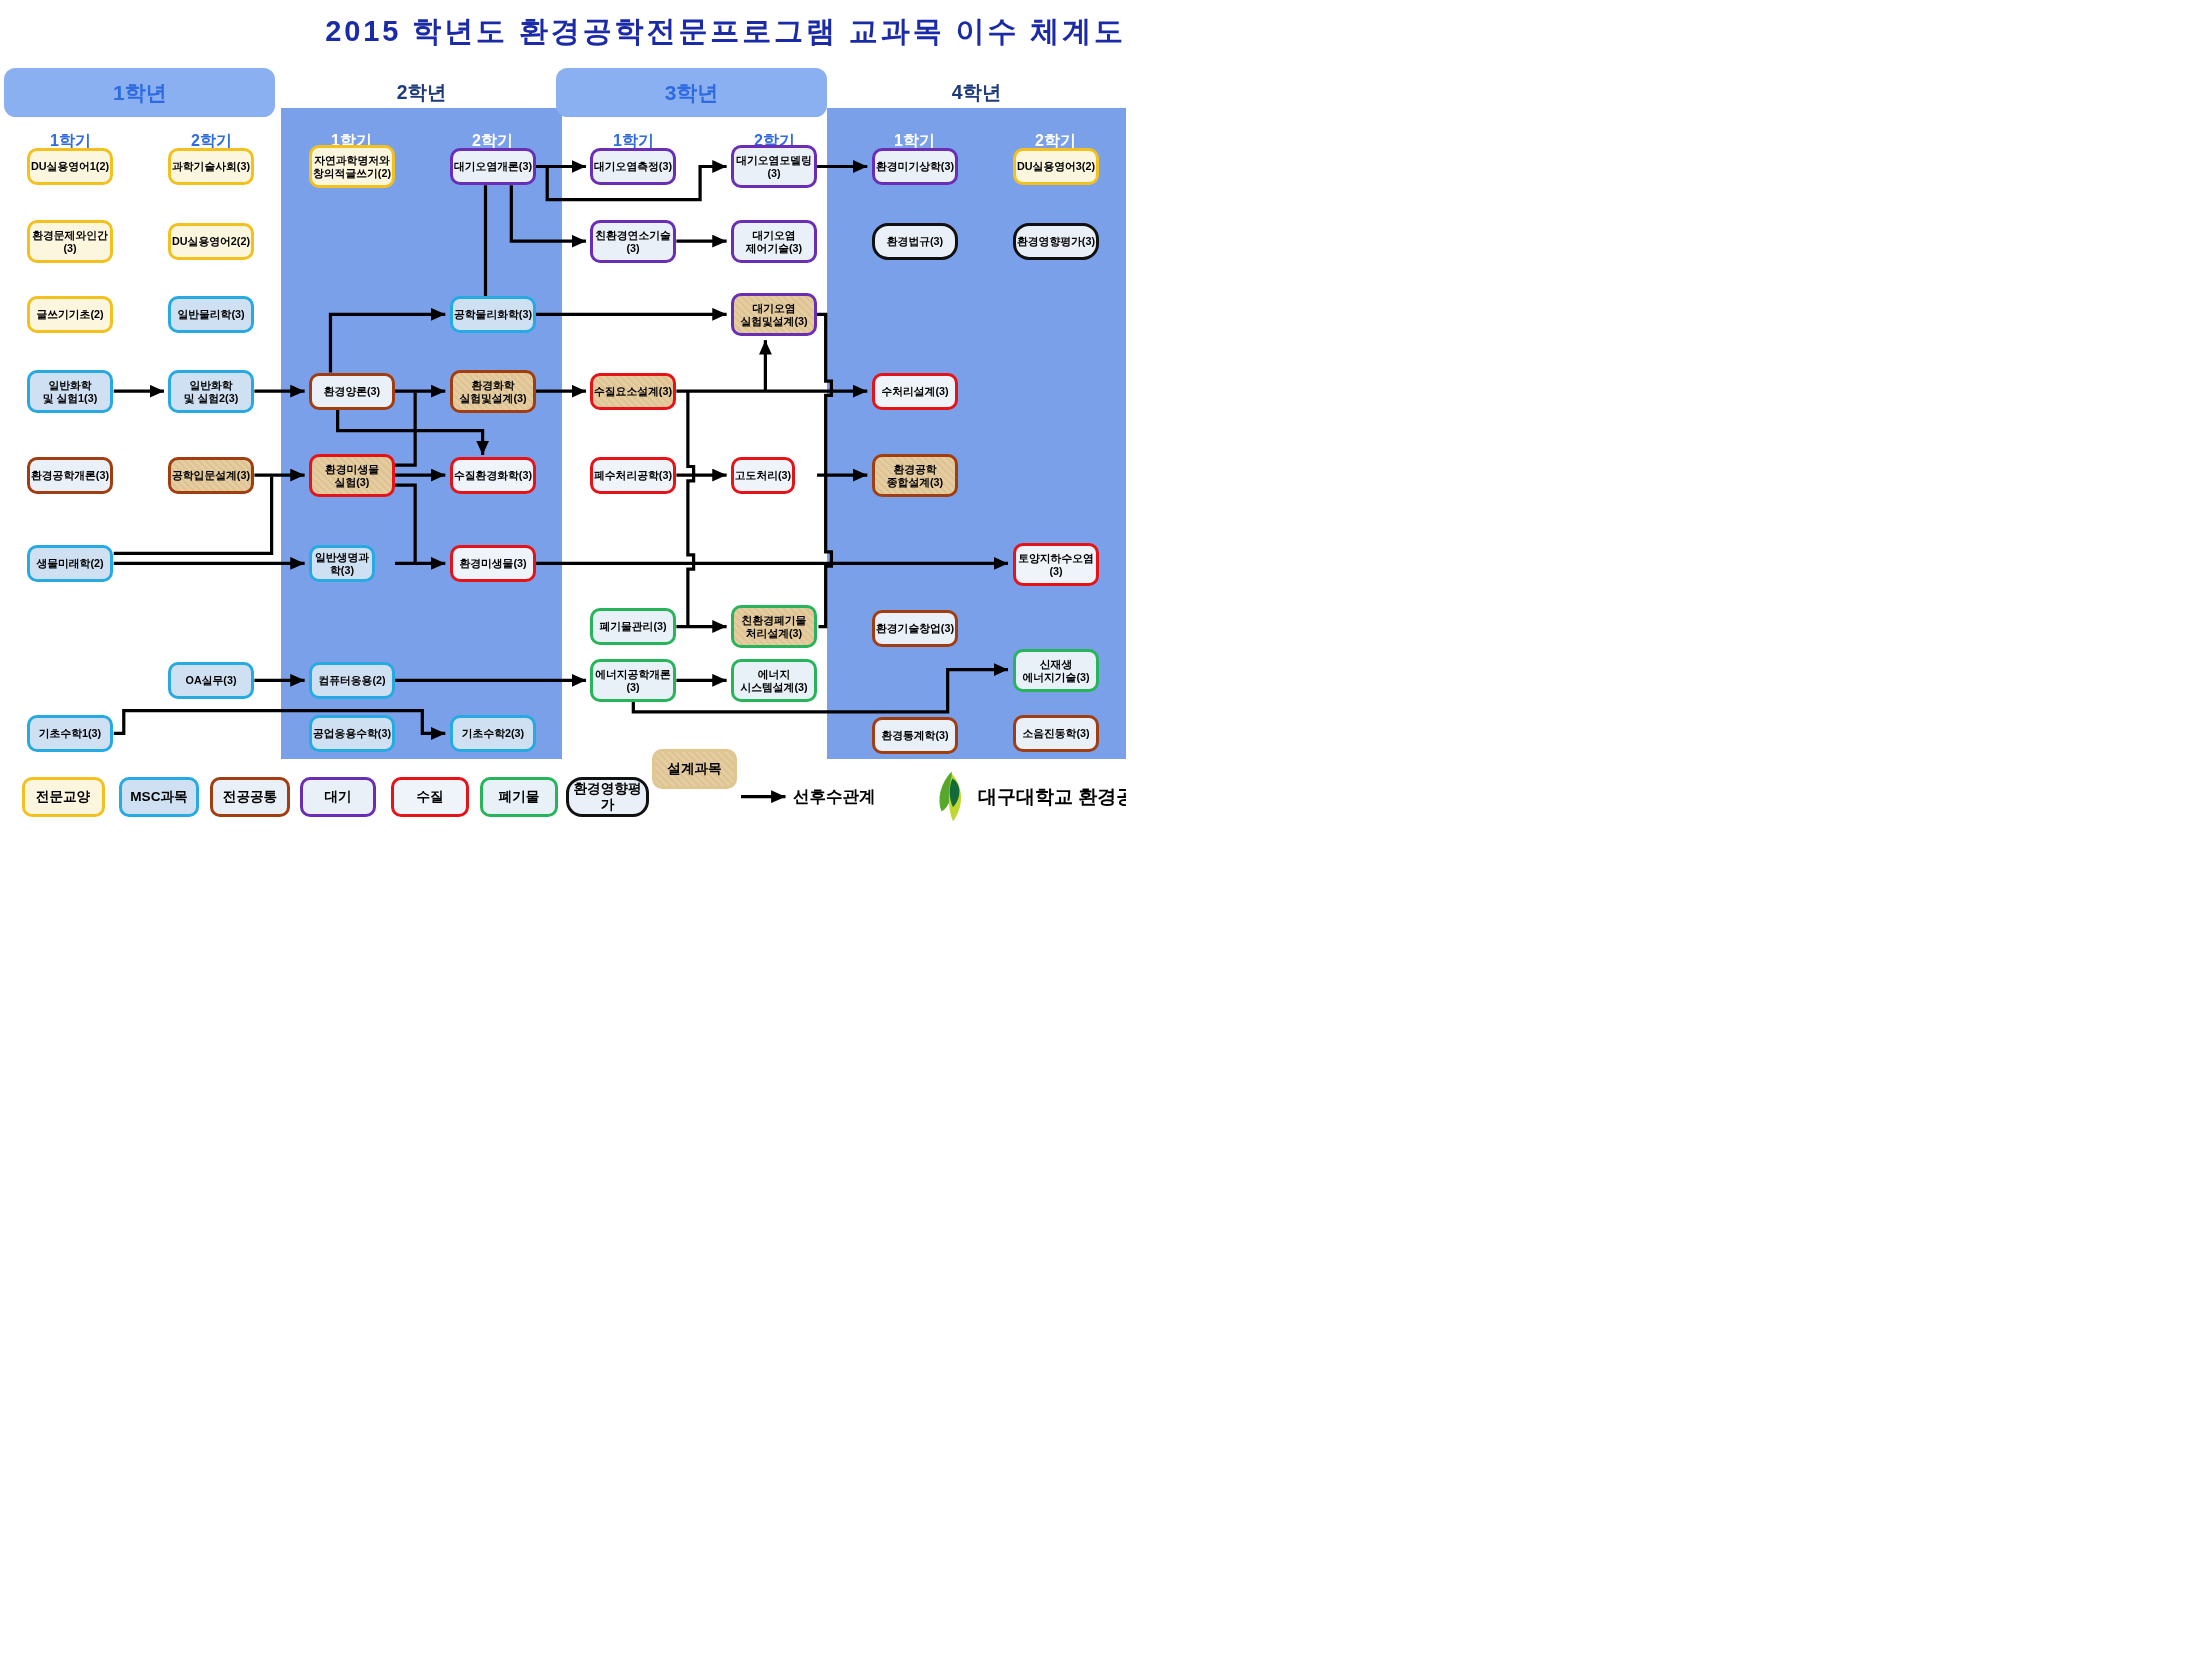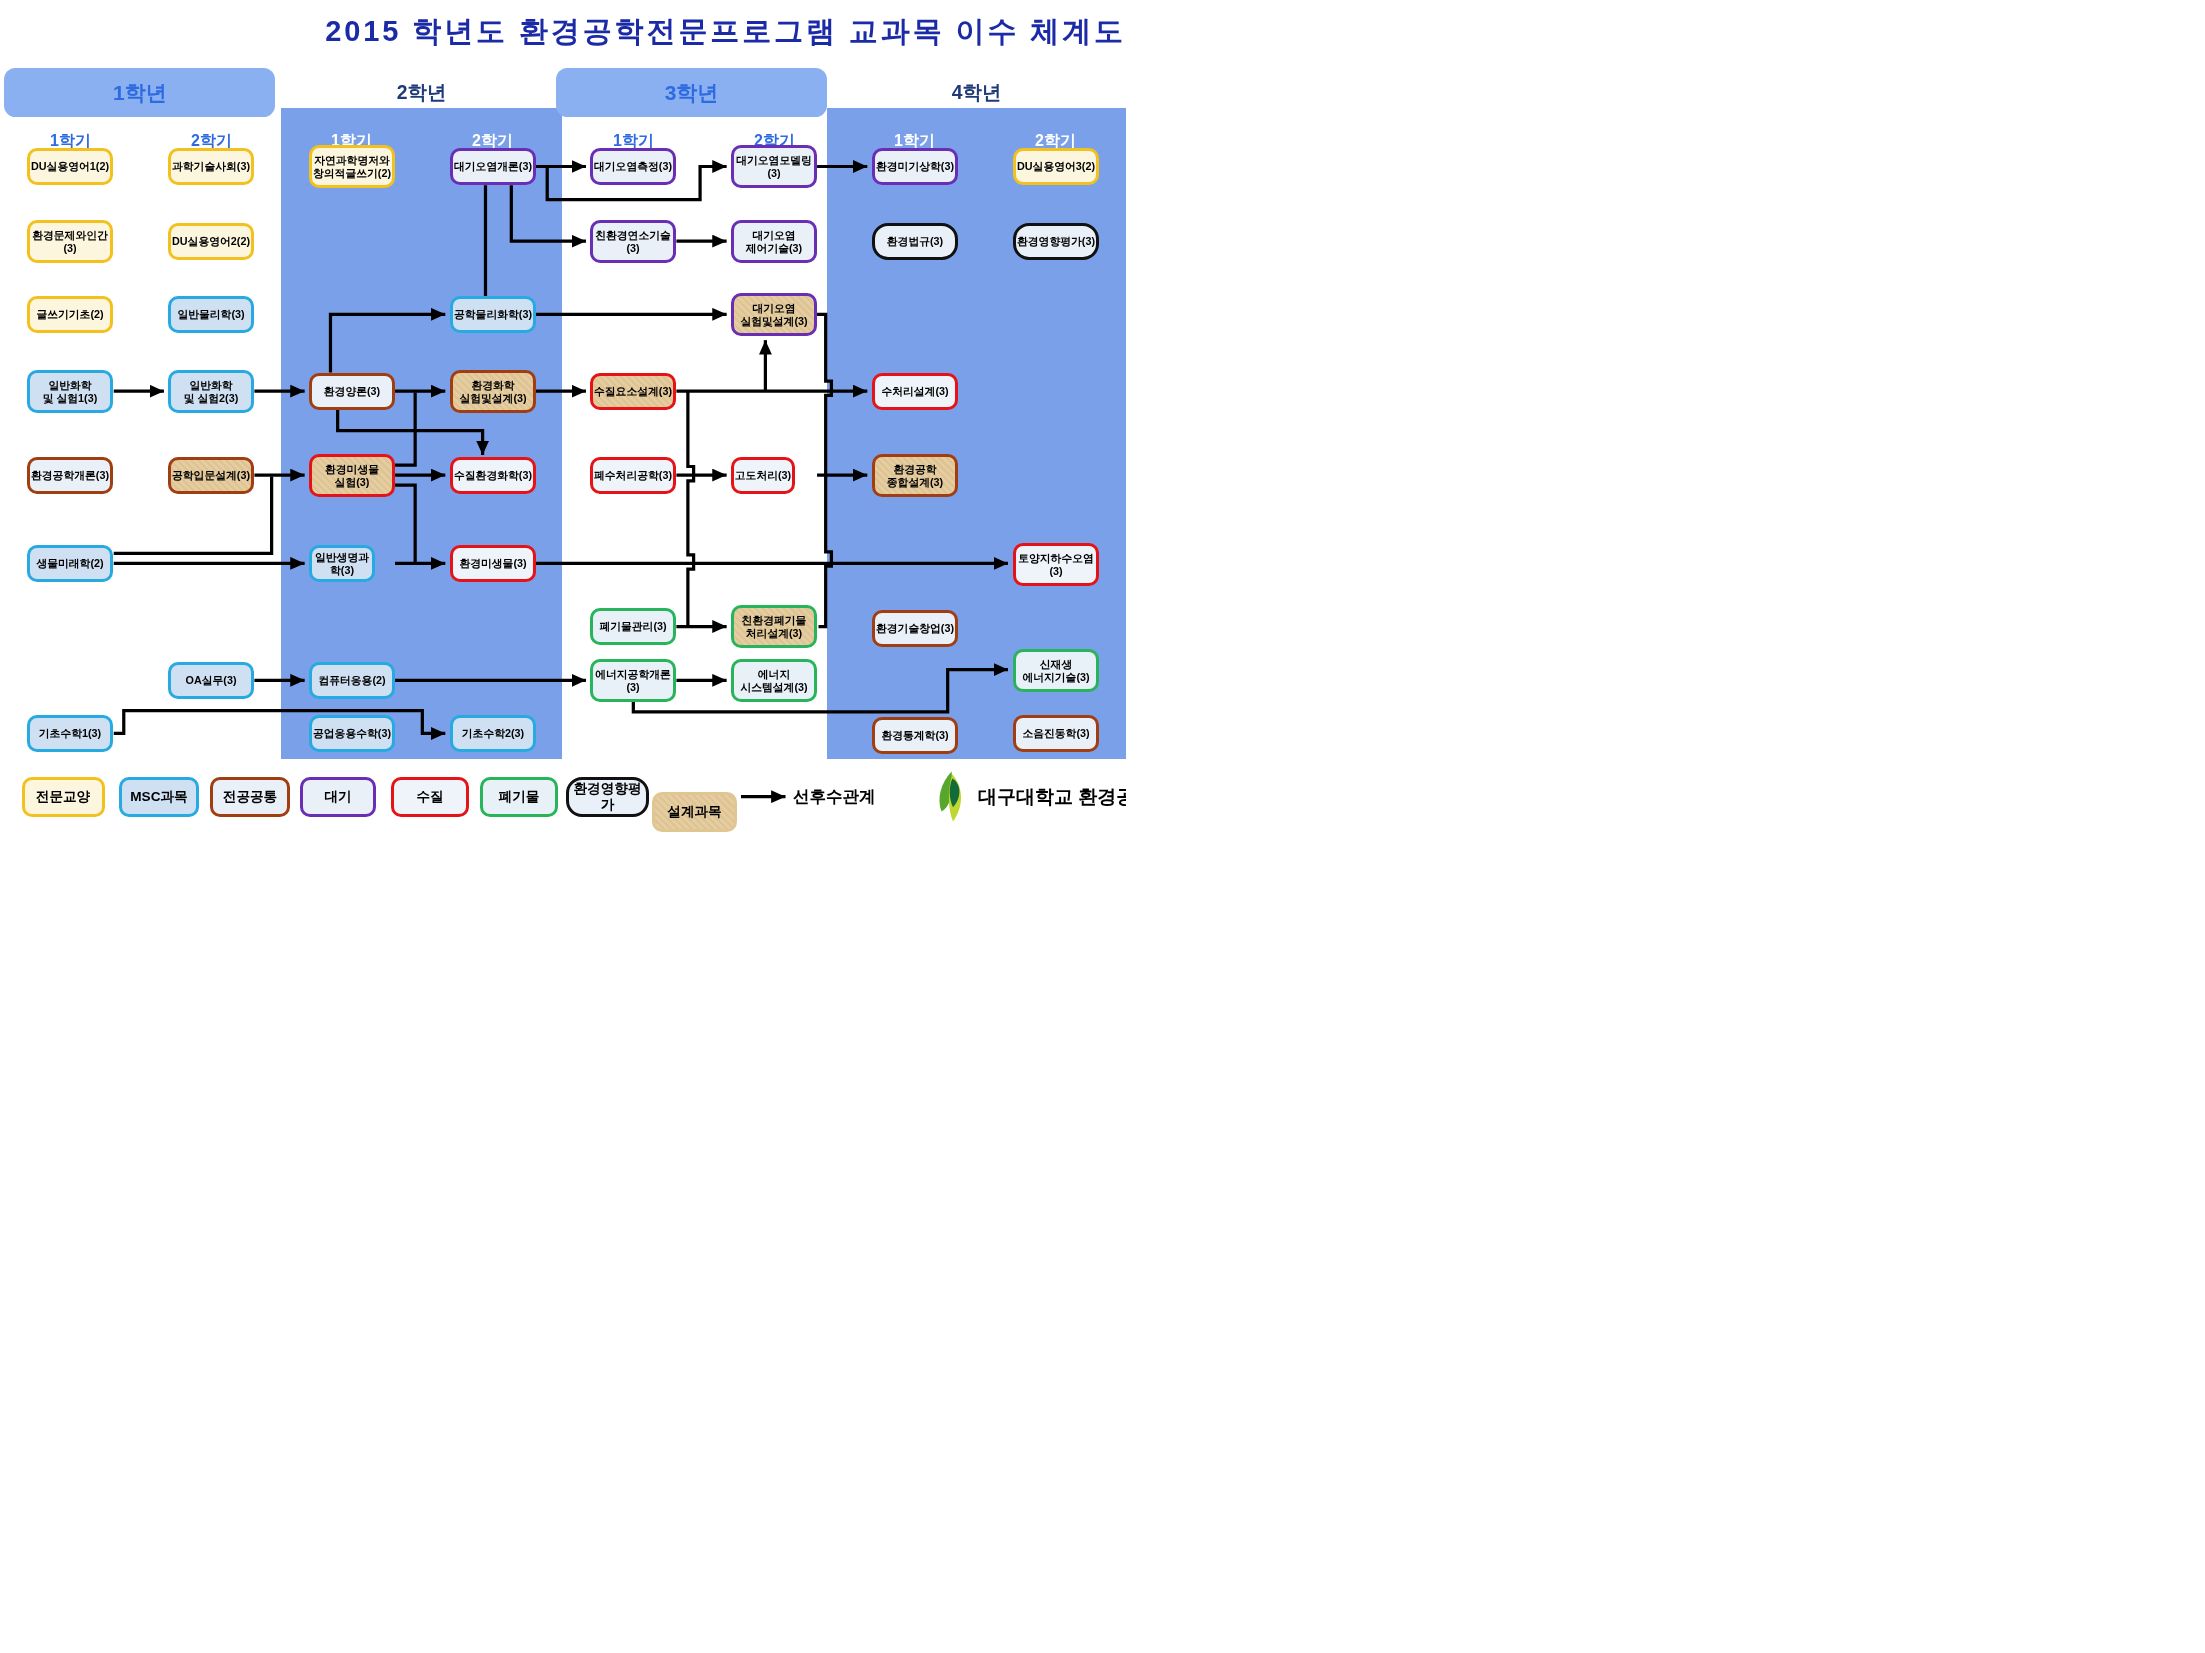--- a/index.html
+++ b/index.html
@@ -180,21 +180,21 @@
 에너지기술(3)</div>
   <div class="course cat-major" style="left:1013px;top:715px;width:86px;height:37px">소음진동학(3)</div>
 
   <div class="course cat-liberal legend-label" style="left:21.5px;top:777px;width:83px;height:40px">전문교양</div>
   <div class="course cat-msc legend-label" style="left:119px;top:777px;width:80px;height:40px">MSC과목</div>
   <div class="course cat-major legend-label" style="left:210px;top:777px;width:80px;height:40px">전공공통</div>
   <div class="course cat-air legend-label" style="left:300px;top:777px;width:76px;height:40px">대기</div>
   <div class="course cat-water legend-label" style="left:391px;top:777px;width:78px;height:40px">수질</div>
   <div class="course cat-waste legend-label" style="left:480px;top:777px;width:78px;height:40px">폐기물</div>
   <div class="course cat-eia legend-label" style="left:566px;top:777px;width:83px;height:40px">환경영향평가</div>
-  <div class="course design no-border legend-label" style="left:652px;top:792px;width:85px;height:40px">설계과목</div>
+  <div class="course design no-border legend-label" style="left:652px;top:749px;width:85px;height:40px">설계과목</div>
   <div id="prereq-label">선후수관계</div>
 
   <svg id="logo" width="42" height="53" viewBox="0 0 58 74">
     <path d="M27,2 C12,18 6,40 13,58 C24,52 29,34 28,16 Z" fill="#55A82B"></path>
     <path d="M28,6 C42,22 46,48 29,72 C22,56 21,28 28,6 Z" fill="#BFD730"></path>
     <path d="M28,12 C40,18 42,38 29,52 C23,40 23,24 28,12 Z" fill="#146B3A"></path>
   </svg>
   <div id="dept">대구대학교  환경공학과</div>
 
 </div>

